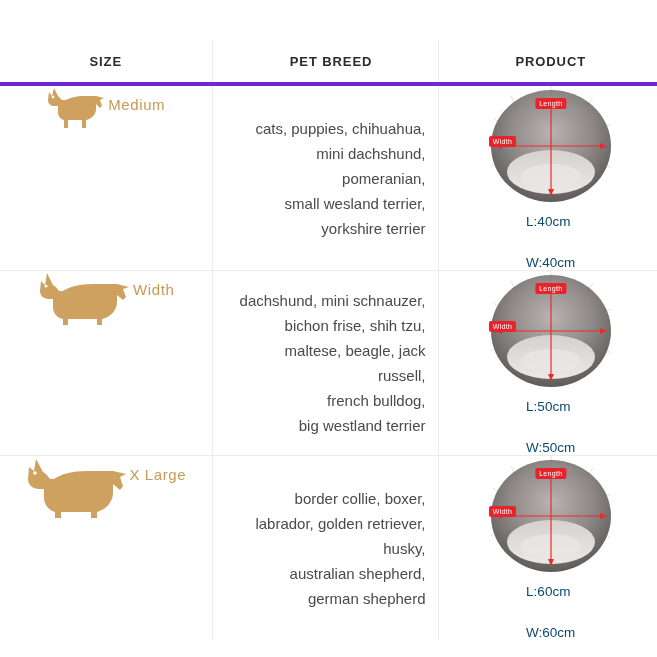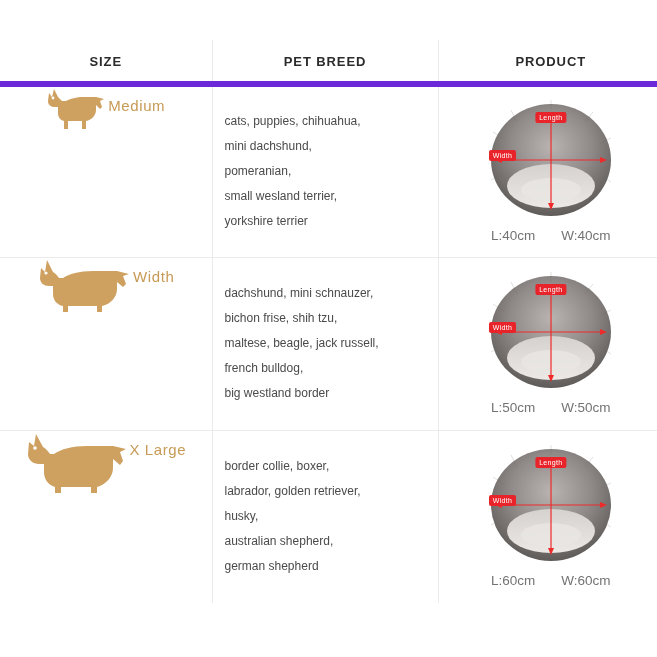--- a/index.html
+++ b/index.html
@@ -30,28 +30,28 @@
     display: table-row;
   }
   .cell {
     display: table-cell;
     vertical-align: middle;
     border: 1px solid #eceaea;
     box-sizing: border-box;
     position: relative;
   }
   .col-size   { width: 212px; }
-  .col-breed  { width: 226px; }
+  .col-breed  { width: 226px; padding-left: 12px; }
   .col-prod   { width: 225px; }
 
   
   .head-row .cell {
     height: 44px;
     border-top: none;
-    border-bottom: 6px solid #6d28d9;
+    border-bottom: 4px solid #6d28d9;
     text-align: center;
   }
   .head-row .cell:first-child { border-left: none; }
   .head-row .cell:last-child  { border-right: none; }
   .head-label {
     font-size: 13px;
     font-weight: bold;
     letter-spacing: 0.9px;
     color: #2b2b2b;
   }
@@ -77,22 +77,22 @@
   .size-label {
     margin-top: 10px;
     font-size: 15px;
     color: #c79a55;
     letter-spacing: 0.6px;
   }
 
   
   .breed-text {
     padding: 0 12px;
-    text-align: left;
-    font-size: 12px;
+    text-align: right;
+    font-size: 15px;
     line-height: 25px;
     color: #4a4a4a;
     white-space: pre-line;
   }
 
   
   .prod-inner {
     display: flex;
     flex-direction: column;
     align-items: center;
@@ -100,23 +100,24 @@
     height: 100%;
   }
   .bed-wrap {
     position: relative;
     width: 128px;
     height: 120px;
   }
   .dims {
     margin-top: 8px;
     font-size: 13.5px;
-    color: #737373;
+    color: #0c4a6e;
     display: flex;
     gap: 26px;
+    flex-direction: column;
   }
   .tag {
     position: absolute;
     background: #e8242a;
     color: #fff;
     font-size: 7px;
     letter-spacing: .3px;
     padding: 1px 4px;
     border-radius: 2px;
     line-height: 9px;
@@ -221,21 +222,21 @@
             </svg>
           </span>
           <span class="size-label">Width</span>
         </div>
       </div>
       <div class="cell col-breed">
         <div class="breed-text">dachshund, mini schnauzer,
 bichon frise, shih tzu,
 maltese, beagle, jack russell,
 french bulldog,
-big westland border</div>
+big westland terrier</div>
       </div>
       <div class="cell col-prod">
         <div class="prod-inner">
           <div class="bed-wrap">
             <svg width="128" height="120" viewBox="0 0 128 120" aria-hidden="true">
               <defs>
                 <radialGradient id="furB" cx="50%" cy="38%" r="62%">
                   <stop offset="0%" stop-color="#b9b4b1"></stop>
                   <stop offset="55%" stop-color="#8f8a88"></stop>
                   <stop offset="100%" stop-color="#5f5b59"></stop>

